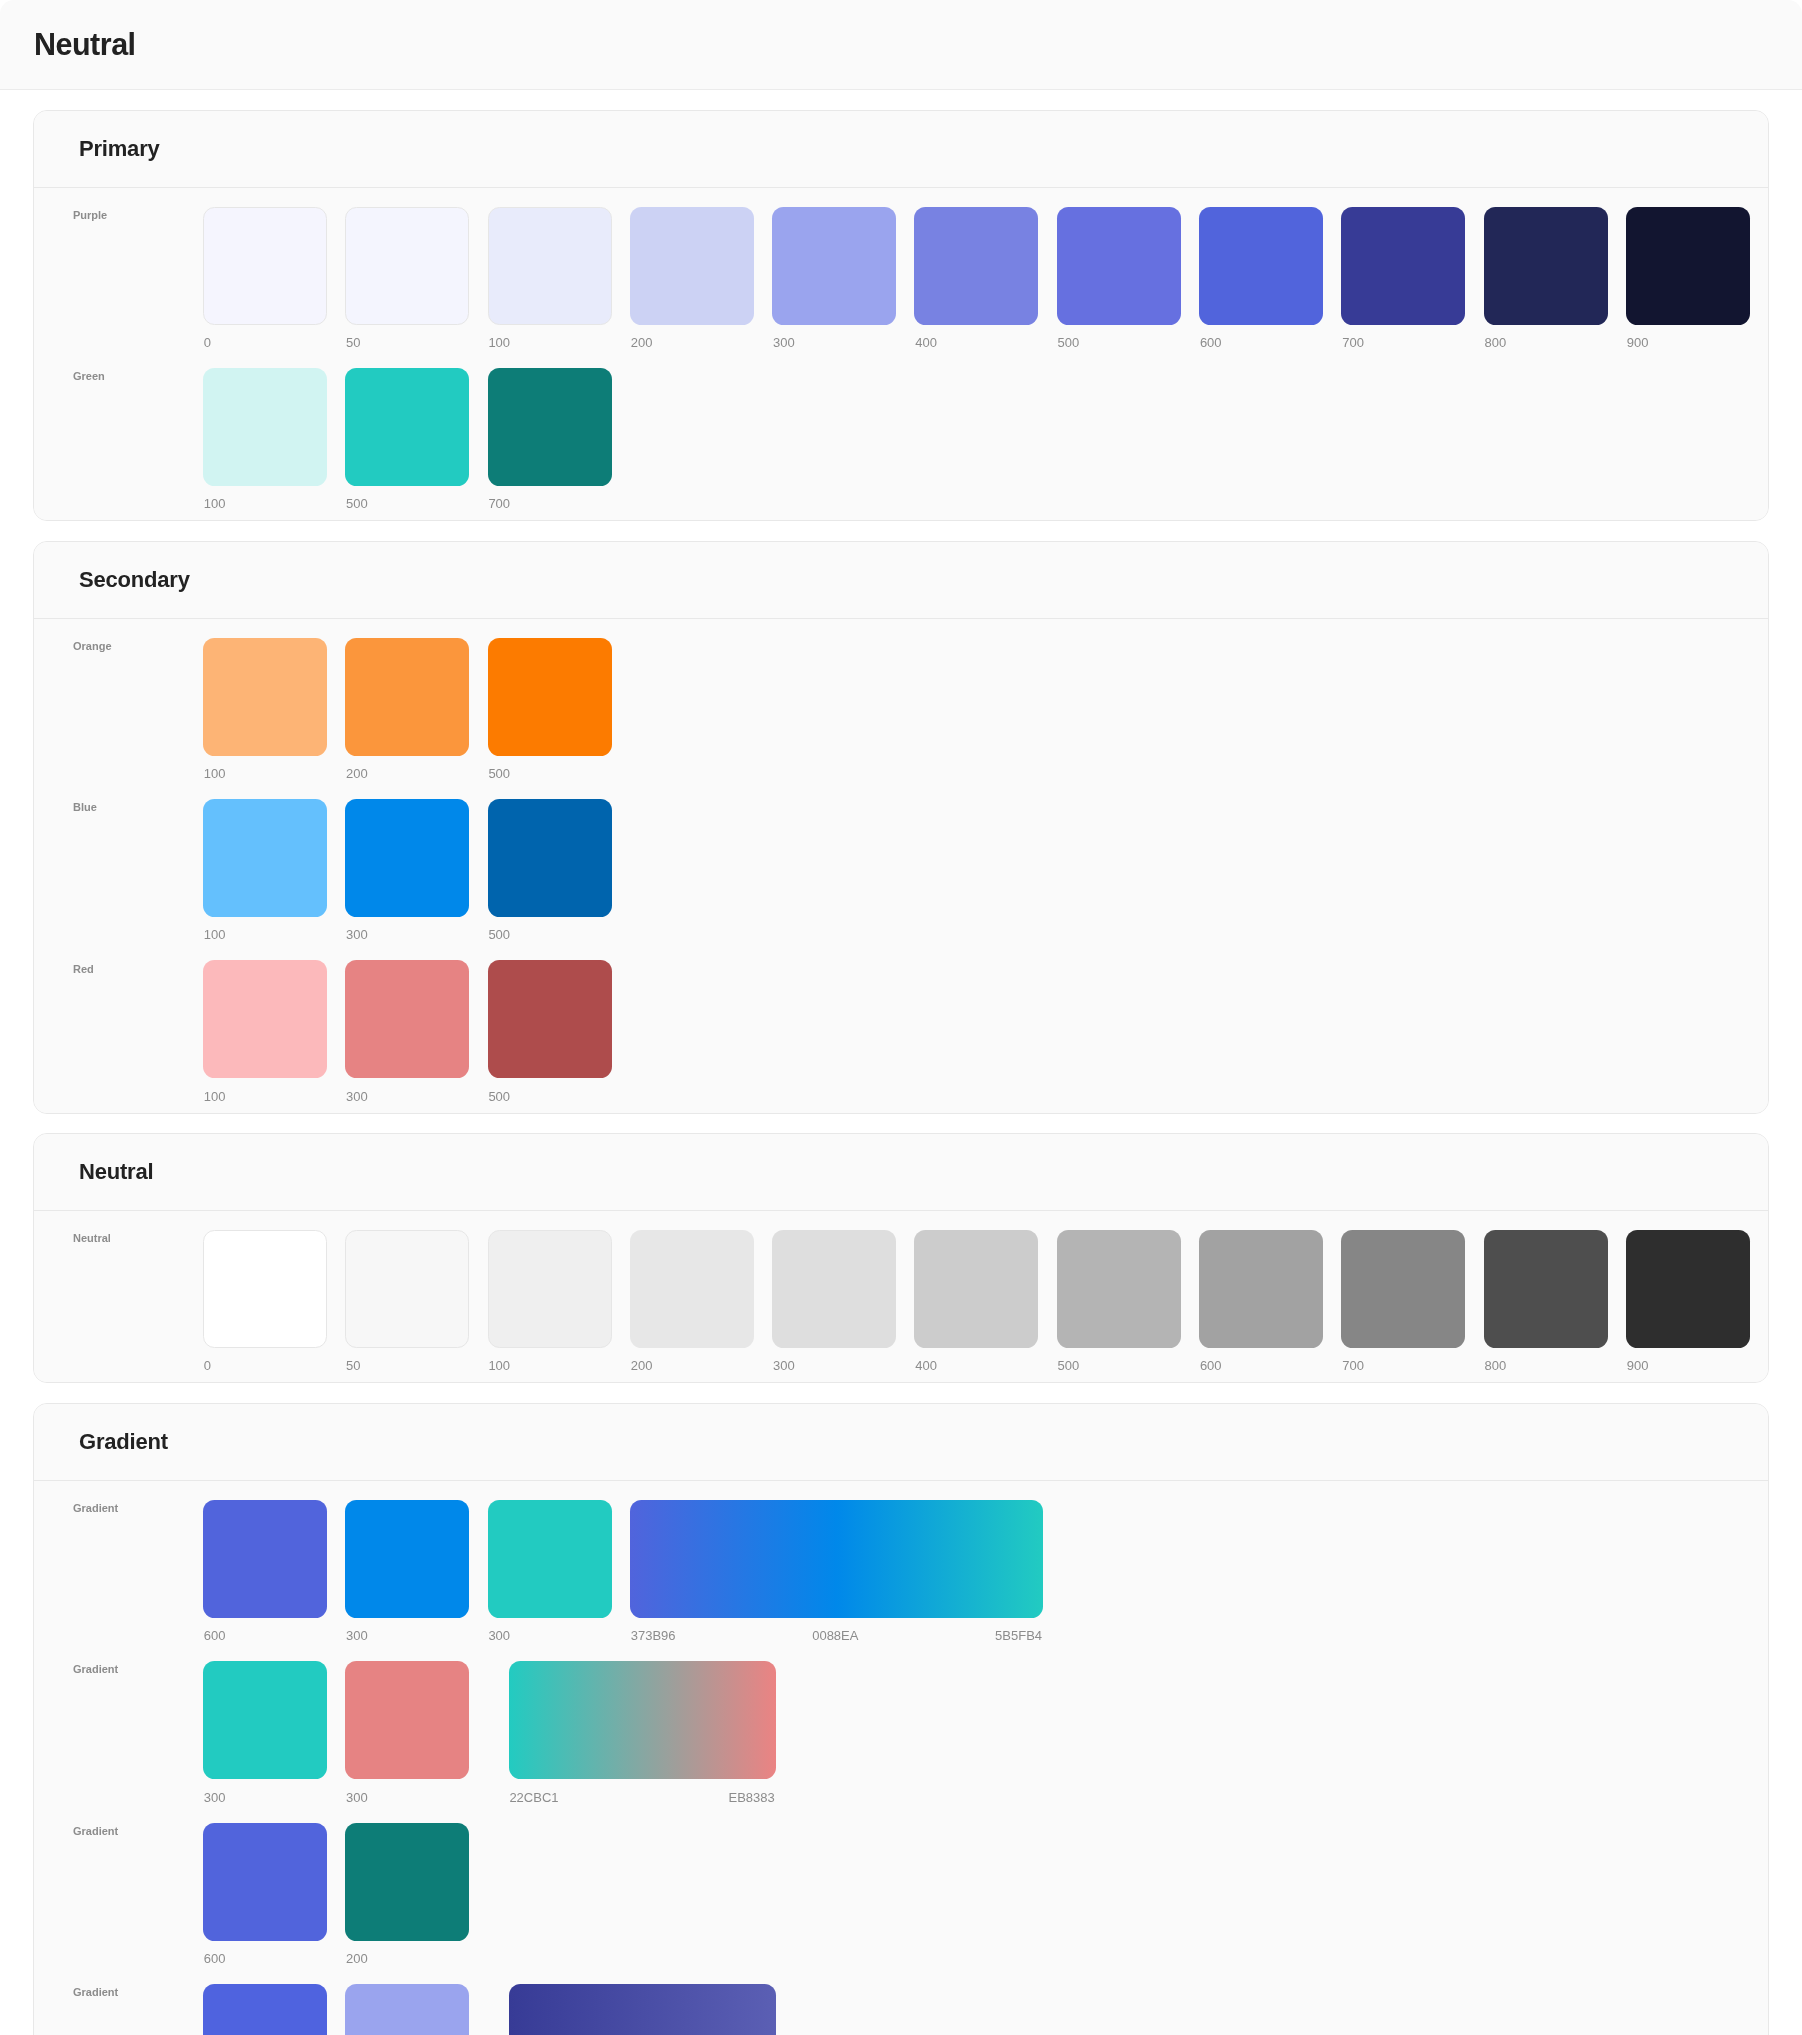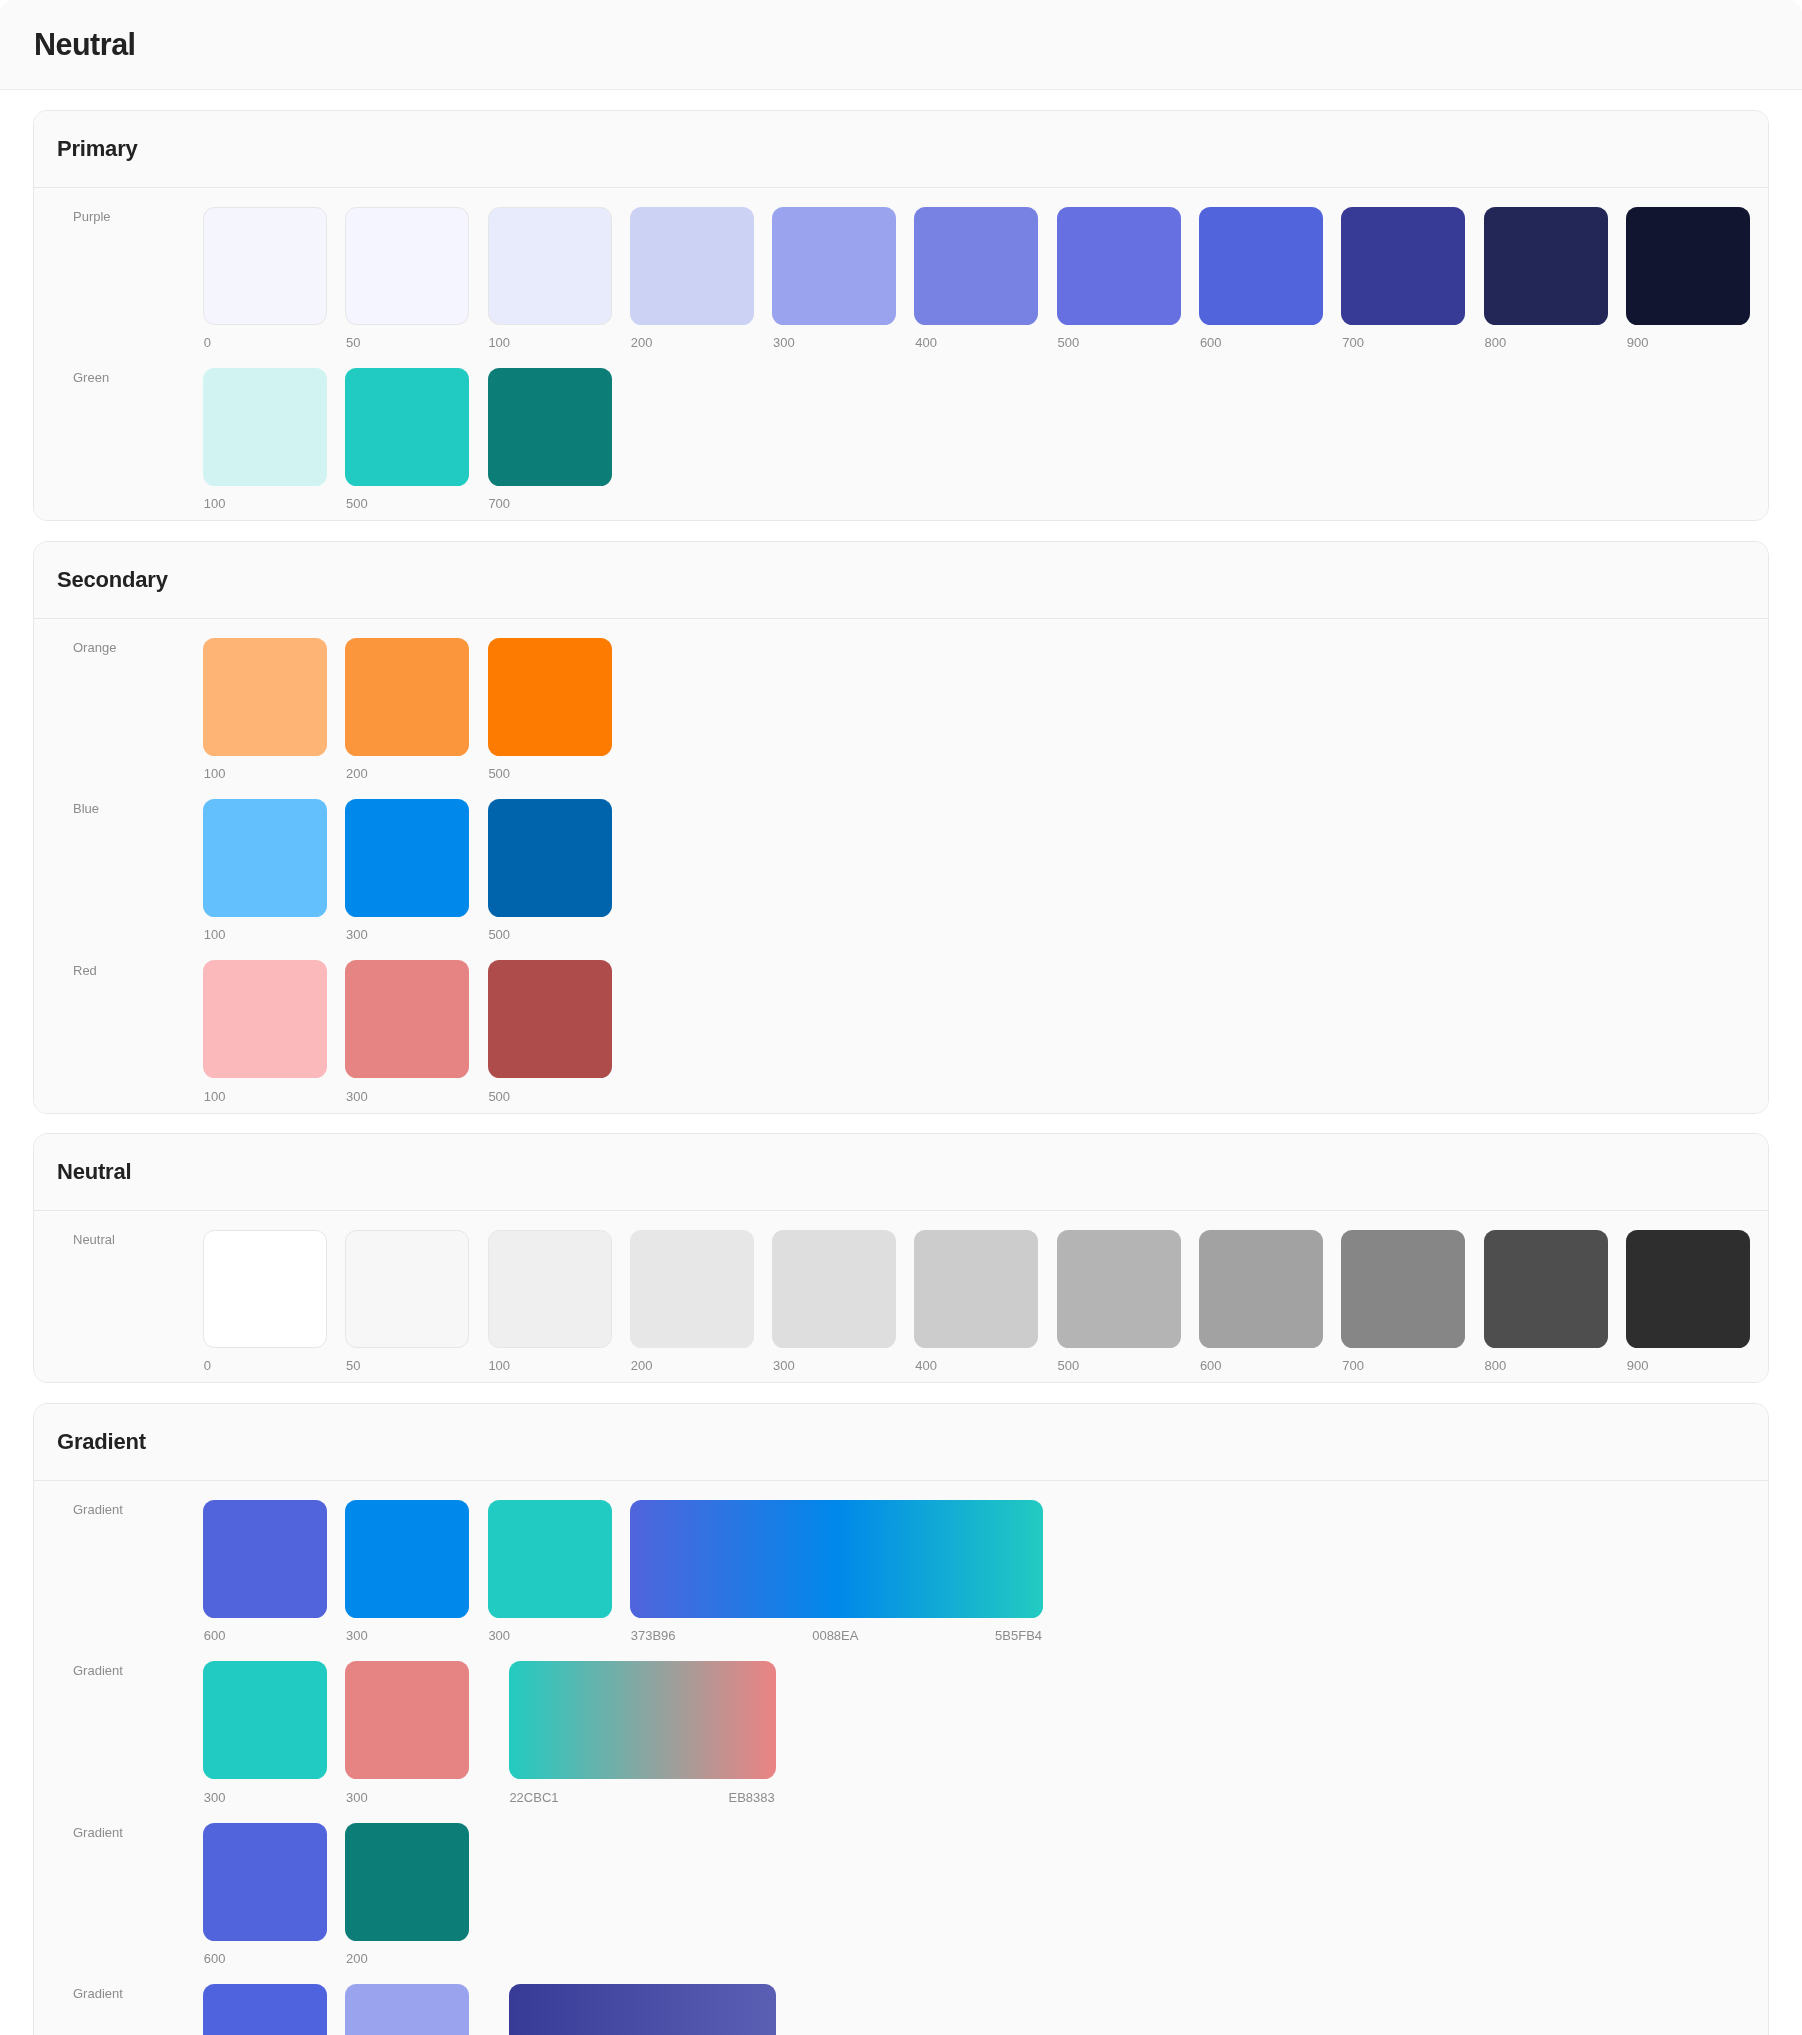--- a/index.html
+++ b/index.html
@@ -46,40 +46,42 @@
     align-items: center;
     padding: 0 23px;
     border-bottom: 1.6px solid #e8e8e8;
     background: #fafafa;
   }
   .section-title {
     font-size: 22px;
     font-weight: 700;
     color: #222222;
     letter-spacing: -0.2px;
+    margin-left: 22px;
   }
   .section-body {
     background: #fafafa;
     padding: 0 0 9.8px 0;
   }
 
   
   .swatch-row {
     display: flex;
     align-items: flex-start;
     padding: 19px 0 0 0;
   }
   .row-label {
     width: 169px;
     flex: 0 0 169px;
     padding-left: 39px;
-    font-size: 13px;
+    font-size: 11px;
     color: #8c8c8c;
     line-height: 1;
     padding-top: 3.3px;
+    font-weight: bold;
   }
   .swatches {
     display: flex;
     align-items: flex-start;
   }
   .swatch-cell {
     width: 124px;
     margin-right: 18.3px;
   }
   .swatch-cell.w2 { width: 267px; margin-left: 21px; }

